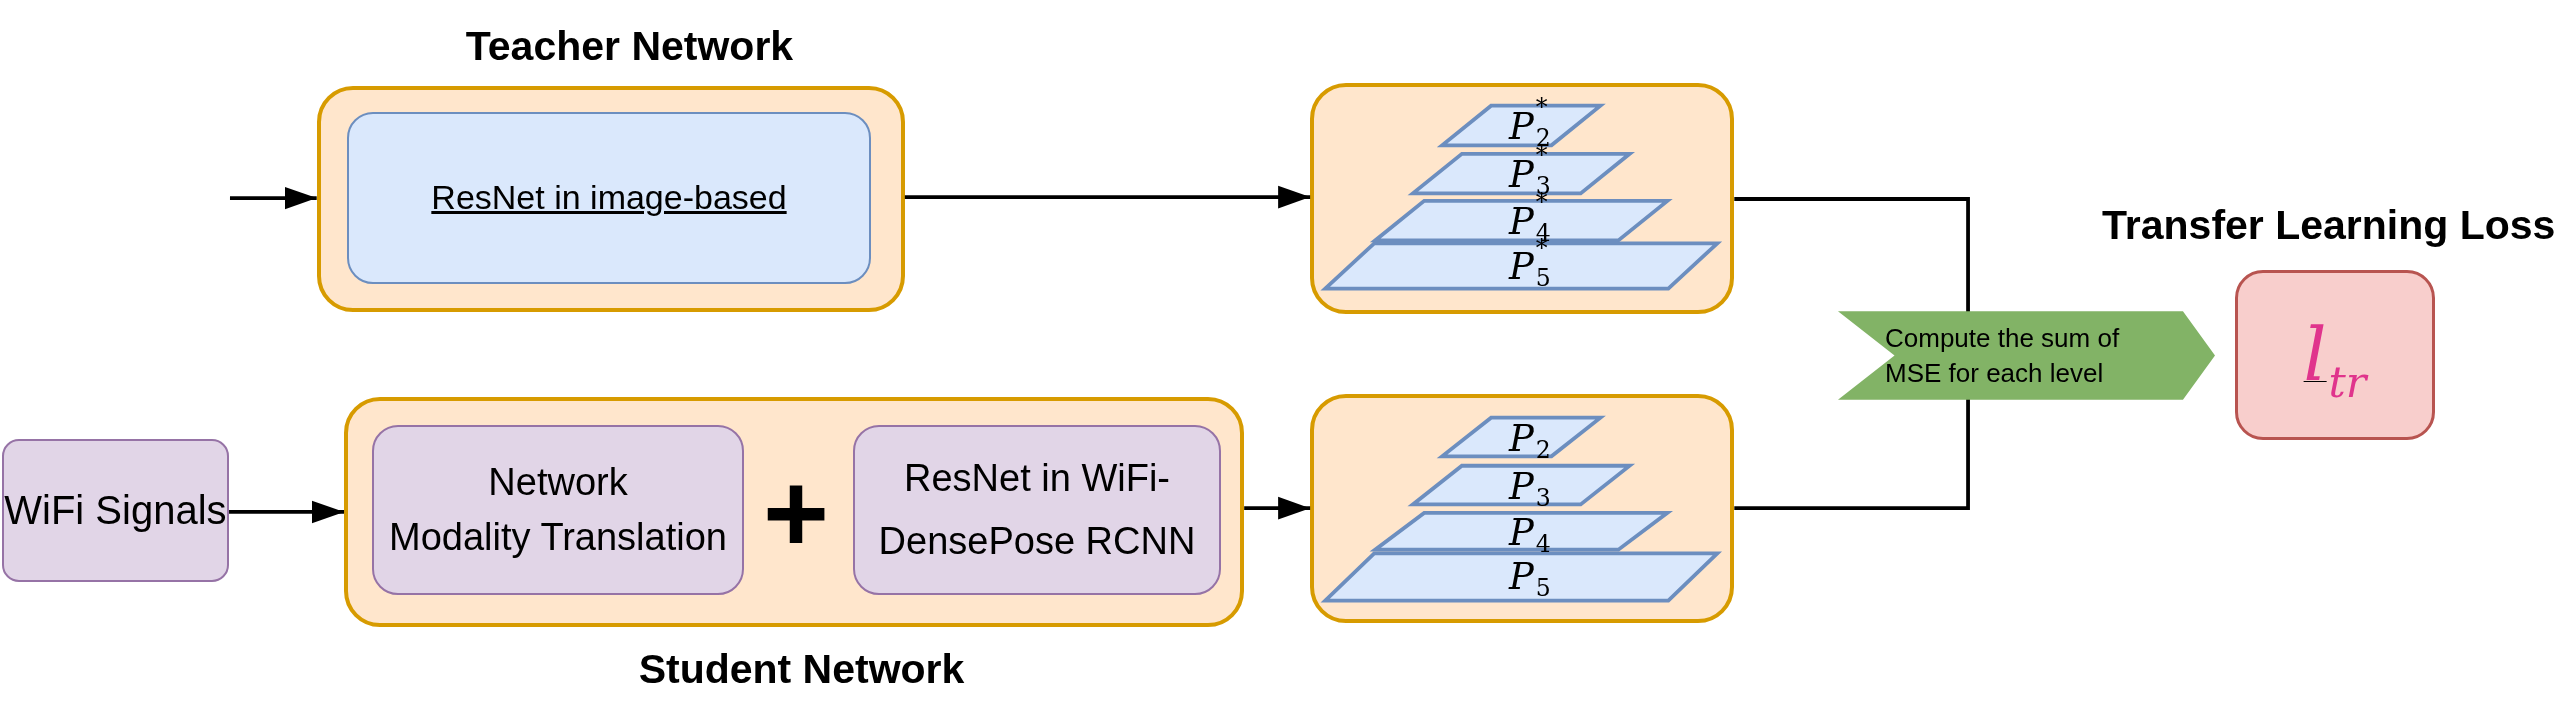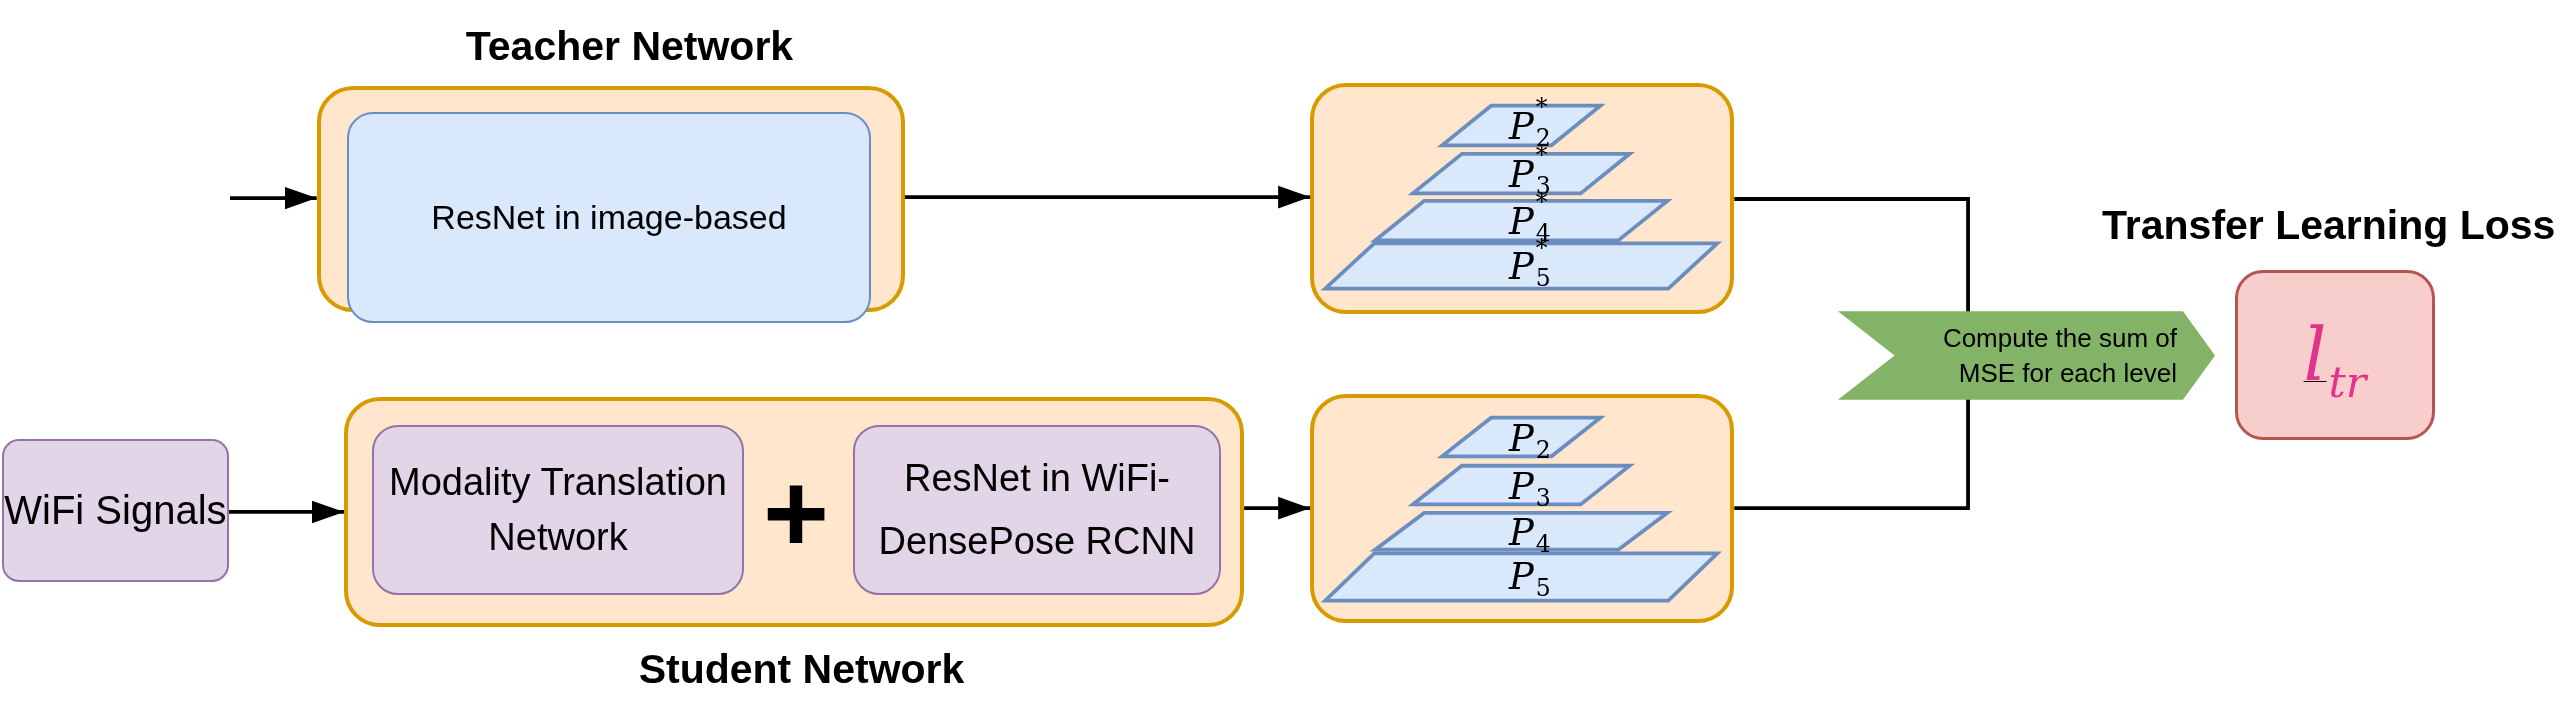--- a/index.html
+++ b/index.html
@@ -39,21 +39,21 @@
   .input-label{font-size:45px;}
   .input-label.wifi{font-size:40px;}
   .inner-node .line{display:block; line-height:1.45;}
   .teacher-font{font-size:34px;}
   .student-font{font-size:38px;}
 
   .plus-sign{font-size:113px; font-weight:bold; line-height:1;}
 
   
   .banner-text{
-    display:flex; flex-direction:column; align-items:flex-end; justify-content:center;
+    display:flex; flex-direction:column; align-items:flex-start; justify-content:center;
     font-size:26px; line-height:1.32; text-align:center; color:#000;
   }
 
   
   .plabel{
     display:flex; align-items:center; justify-content:center;
     font-family:"DejaVu Serif", serif;
   }
   .pwrap{position:relative; display:inline-block;}
   .pbase{font-style:italic; font-size:37px; line-height:1;}
@@ -79,33 +79,33 @@
   .banner-shape{fill:var(--green-banner); stroke:none;}
 </style>
 </head>
 <body>
 
 <div id="canvas">
 
 
   <div class="abs box-layer orange-container" style="left:317px; top:86px; width:588px; height:226px;"></div>
 
-  <div class="abs box-layer node blue-node inner-node teacher-font" style="left:347px; top:112px; width:524px; height:211px;">
+  <div class="abs box-layer node blue-node inner-node teacher-font" style="left:347px; top:112px; width:524px; height:172px;text-decoration:underline;">
     <span class="line">ResNet in image-based</span>
   </div>
 
   <div class="abs box-layer orange-container" style="left:1310px; top:83px; width:424px; height:231px;"></div>
 
   <div class="abs box-layer node purple-node input-label wifi" style="left:1.9px; top:439px; width:227px; height:143px;">WiFi Signals</div>
 
   <div class="abs box-layer orange-container" style="left:344px; top:397px; width:900px; height:230px;"></div>
 
   <div class="abs box-layer node purple-node inner-node student-font" style="left:372px; top:425px; width:372px; height:170px;">
+    <span class="line">Network</span>
     <span class="line">Modality Translation</span>
-    <span class="line">Network</span>
   </div>
 
   <div class="abs box-layer node plus-sign" style="left:747px; top:455px; width:98px; height:117px;">+</div>
 
   <div class="abs box-layer node purple-node inner-node student-font" style="left:853px; top:425px; width:368px; height:170px;gap:8px;">
     <span class="line">ResNet in WiFi-</span>
     <span class="line">DensePose RCNN</span>
   </div>
 
   <div class="abs box-layer orange-container" style="left:1310px; top:394px; width:424px; height:229px;"></div>

